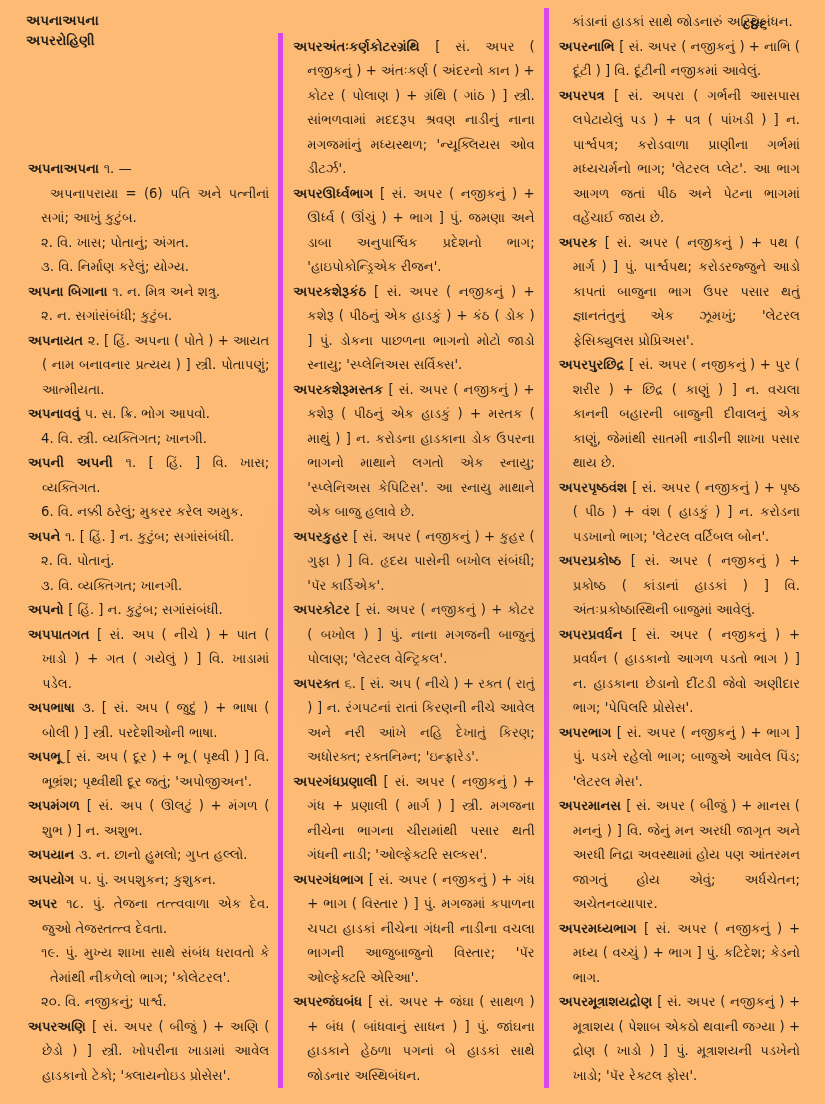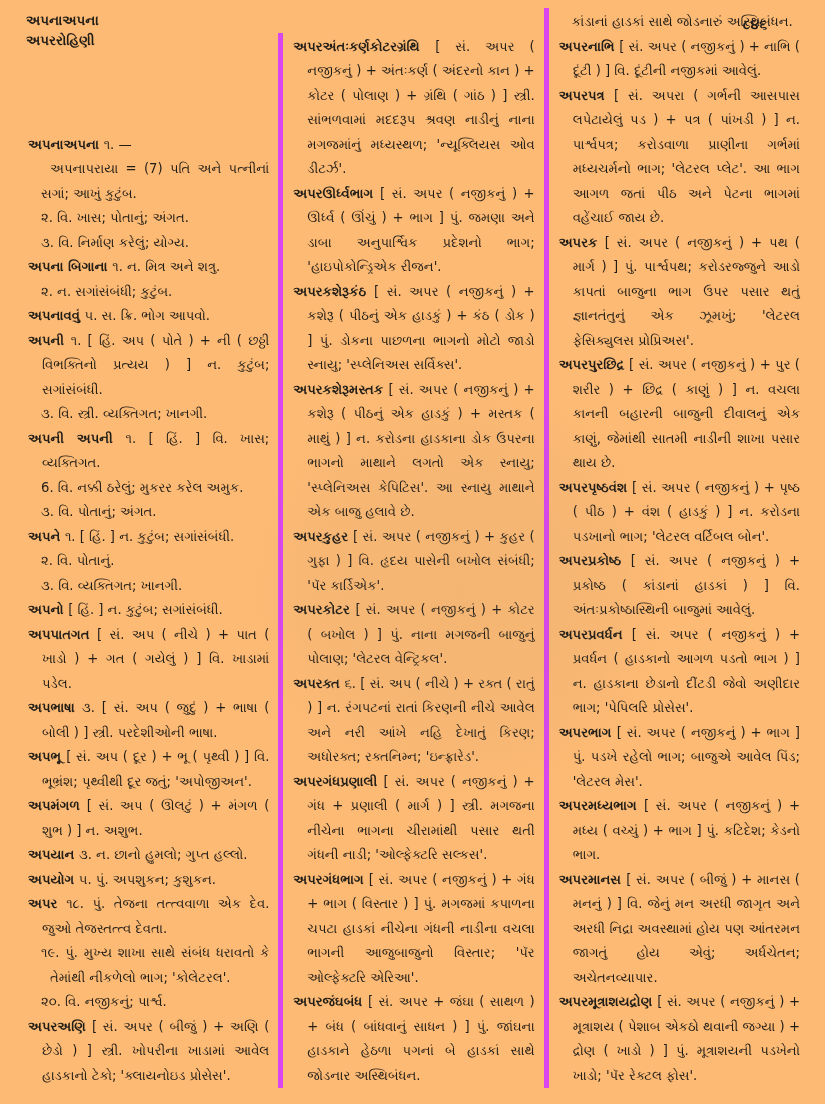--- a/index.html
+++ b/index.html
@@ -93,31 +93,30 @@
     <div class="running-head">
       <div>અપનાઅપના</div>
       <div>અપરરોહિણી</div>
     </div>
     <div class="page-number">૮૪૬</div>
   </div>
 
   <div class="columns">
     <div class="column">
         <p class="entry"><b>અપનાઅપના </b>૧. —</p>
-        <p class="entry subdef">અપનાપરાયા = (7) પતિ અને પત્નીનાં સગાં; આખું કુટુંબ.</p>
+        <p class="entry subdef">અપનાપરાયા = (6) પતિ અને પત્નીનાં સગાં; આખું કુટુંબ.</p>
         <p class="entry sub">૨. વિ. ખાસ; પોતાનું; અંગત.</p>
         <p class="entry sub">૩. વિ. નિર્માણ કરેલું; યોગ્ય.</p>
         <p class="entry"><b>અપના બિગાના </b>૧. ન. મિત્ર અને શત્રુ.</p>
         <p class="entry sub">૨. ન. સગાંસંબંધી; કુટુંબ.</p>
+        <p class="entry"><b>અપનાયત </b>૨. [ હિં. અપના ( પોતે ) + આયત ( નામ બનાવનાર પ્રત્યય ) ] સ્ત્રી. પોતાપણું; આત્મીયતા.</p>
         <p class="entry"><b>અપનાવવું </b>૫. સ. ક્રિ. ભોગ આપવો.</p>
-        <p class="entry"><b>અપની </b>૧. [ હિં. અપ ( પોતે ) + ની ( છઠ્ઠી વિભક્તિનો પ્રત્યય ) ] ન. કુટુંબ; સગાંસંબંધી.</p>
-        <p class="entry sub">૩. વિ. સ્ત્રી. વ્યક્તિગત; ખાનગી.</p>
+        <p class="entry sub">4. વિ. સ્ત્રી. વ્યક્તિગત; ખાનગી.</p>
         <p class="entry"><b>અપની અપની </b>૧. [ હિં. ] વિ. ખાસ; વ્યક્તિગત.</p>
         <p class="entry sub">6. વિ. નક્કી ઠરેલું; મુકરર કરેલ અમુક.</p>
-        <p class="entry sub">૩. વિ. પોતાનું; અંગત.</p>
         <p class="entry"><b>અપને </b>૧. [ હિં. ] ન. કુટુંબ; સગાંસંબંધી.</p>
         <p class="entry sub">૨. વિ. પોતાનું.</p>
         <p class="entry sub">૩. વિ. વ્યક્તિગત; ખાનગી.</p>
         <p class="entry"><b>અપનો </b>[ હિં. ] ન. કુટુંબ; સગાંસંબંધી.</p>
         <p class="entry"><b>અપપાતગત </b>[ સં. અપ ( નીચે ) + પાત ( ખાડો ) + ગત ( ગયેલું ) ] વિ. ખાડામાં પડેલ.</p>
         <p class="entry"><b>અપભાષા </b>૩. [ સં. અપ ( જુદું ) + ભાષા ( બોલી ) ] સ્ત્રી. પરદેશીઓની ભાષા.</p>
         <p class="entry"><b>અપભૂ </b>[ સં. અપ ( દૂર ) + ભૂ ( પૃથ્વી ) ] વિ. ભૂભ્રંશ; પૃથ્વીથી દૂર જતું; 'અપોજીઅન'.</p>
         <p class="entry"><b>અપમંગળ </b>[ સં. અપ ( ઊલટું ) + મંગળ ( શુભ ) ] ન. અશુભ.</p>
         <p class="entry"><b>અપયાન </b>૩. ન. છાનો હુમલો; ગુપ્ત હલ્લો.</p>
         <p class="entry"><b>અપયોગ </b>૫. પું. અપશુકન; કુશુકન.</p>
@@ -141,18 +140,18 @@
     <div class="column">
         <p class="entry cont">કાંડાનાં હાડકાં સાથે જોડનારું અસ્થિબંધન.</p>
         <p class="entry"><b>અપરનાભિ </b>[ સં. અપર ( નજીકનું ) + નાભિ ( દૂંટી ) ] વિ. દૂંટીની નજીકમાં આવેલું.</p>
         <p class="entry"><b>અપરપત્ર </b>[ સં. અપરા ( ગર્ભની આસપાસ લપેટાયેલું પડ ) + પત્ર ( પાંખડી ) ] ન. પાર્શ્વપત્ર; કરોડવાળા પ્રાણીના ગર્ભમાં મધ્યચર્મનો ભાગ; 'લેટરલ પ્લેટ'. આ ભાગ આગળ જતાં પીઠ અને પેટના ભાગમાં વહેંચાઈ જાય છે.</p>
         <p class="entry"><b>અપરક </b>[ સં. અપર ( નજીકનું ) + પથ ( માર્ગ ) ] પું. પાર્શ્વપથ; કરોડરજ્જુને આડો કાપતાં બાજુના ભાગ ઉપર પસાર થતું જ્ઞાનતંતુનું એક ઝૂમખું; 'લેટરલ ફેસિક્યુલસ પ્રોપ્રિઅસ'.</p>
         <p class="entry"><b>અપરપુરછિદ્ર </b>[ સં. અપર ( નજીકનું ) + પુર ( શરીર ) + છિદ્ર ( કાણું ) ] ન. વચલા કાનની બહારની બાજુની દીવાલનું એક કાણું, જેમાંથી સાતમી નાડીની શાખા પસાર થાય છે.</p>
         <p class="entry"><b>અપરપૃષ્ઠવંશ </b>[ સં. અપર ( નજીકનું ) + પૃષ્ઠ ( પીઠ ) + વંશ ( હાડકું ) ] ન. કરોડના પડખાનો ભાગ; 'લેટરલ વર્ટિબલ બોન'.</p>
         <p class="entry"><b>અપરપ્રકોષ્ઠ </b>[ સં. અપર ( નજીકનું ) + પ્રકોષ્ઠ ( કાંડાનાં હાડકાં ) ] વિ. અંતઃપ્રકોષ્ઠાસ્થિની બાજુમાં આવેલું.</p>
         <p class="entry"><b>અપરપ્રવર્ધન </b>[ સં. અપર ( નજીકનું ) + પ્રવર્ધન ( હાડકાનો આગળ પડતો ભાગ ) ] ન. હાડકાના છેડાનો દીંટડી જેવો અણીદાર ભાગ; 'પેપિલરિ પ્રોસેસ'.</p>
         <p class="entry"><b>અપરભાગ </b>[ સં. અપર ( નજીકનું ) + ભાગ ] પું. પડખે રહેલો ભાગ; બાજુએ આવેલ પિંડ; 'લેટરલ મેસ'.</p>
+        <p class="entry"><b>અપરમાનસ </b>[ સં. અપર ( બીજું ) + માનસ ( મનનું ) ] વિ. જેનું મન અરધી જાગૃત અને અરધી નિદ્રા અવસ્થામાં હોય પણ આંતરમન જાગતું હોય એવું; અર્ધચેતન; અચેતનવ્યાપાર.</p>
         <p class="entry"><b>અપરમધ્યભાગ </b>[ સં. અપર ( નજીકનું ) + મધ્ય ( વચ્ચું ) + ભાગ ] પું. કટિદેશ; કેડનો ભાગ.</p>
-        <p class="entry"><b>અપરમાનસ </b>[ સં. અપર ( બીજું ) + માનસ ( મનનું ) ] વિ. જેનું મન અરધી જાગૃત અને અરધી નિદ્રા અવસ્થામાં હોય પણ આંતરમન જાગતું હોય એવું; અર્ધચેતન; અચેતનવ્યાપાર.</p>
         <p class="entry"><b>અપરમૂત્રાશયદ્રોણ </b>[ સં. અપર ( નજીકનું ) + મૂત્રાશય ( પેશાબ એકઠો થવાની જગ્યા ) + દ્રોણ ( ખાડો ) ] પું. મૂત્રાશયની પડખેનો ખાડો; 'પૅર રેક્ટલ ફોસ'.</p>
       </div>
   </div>
 </div>
 
 </body></html>

